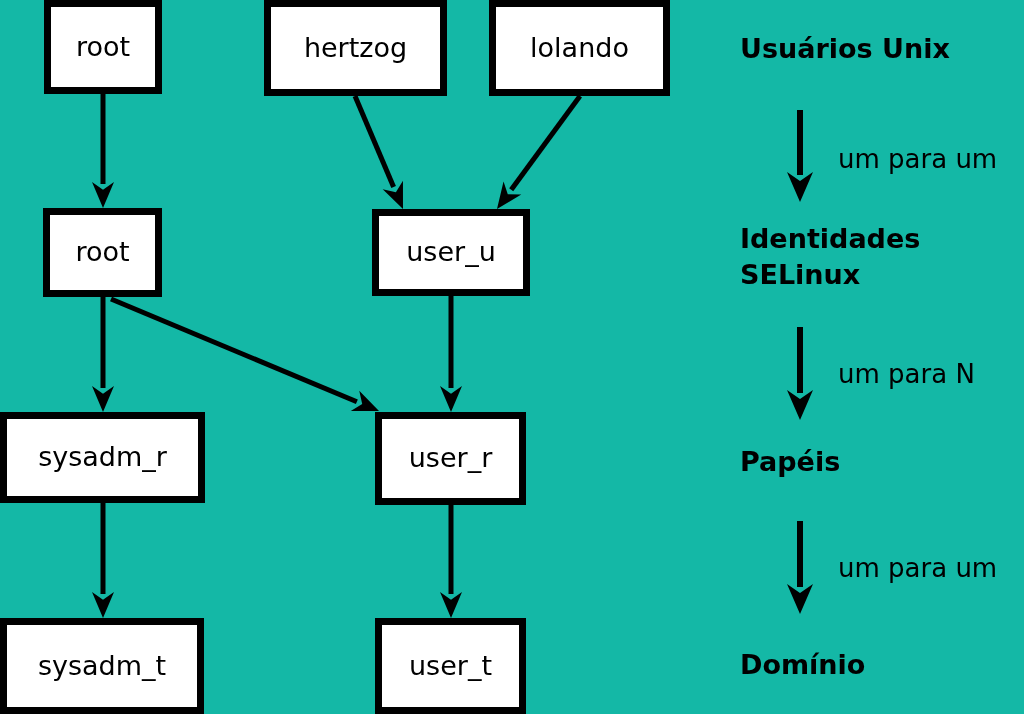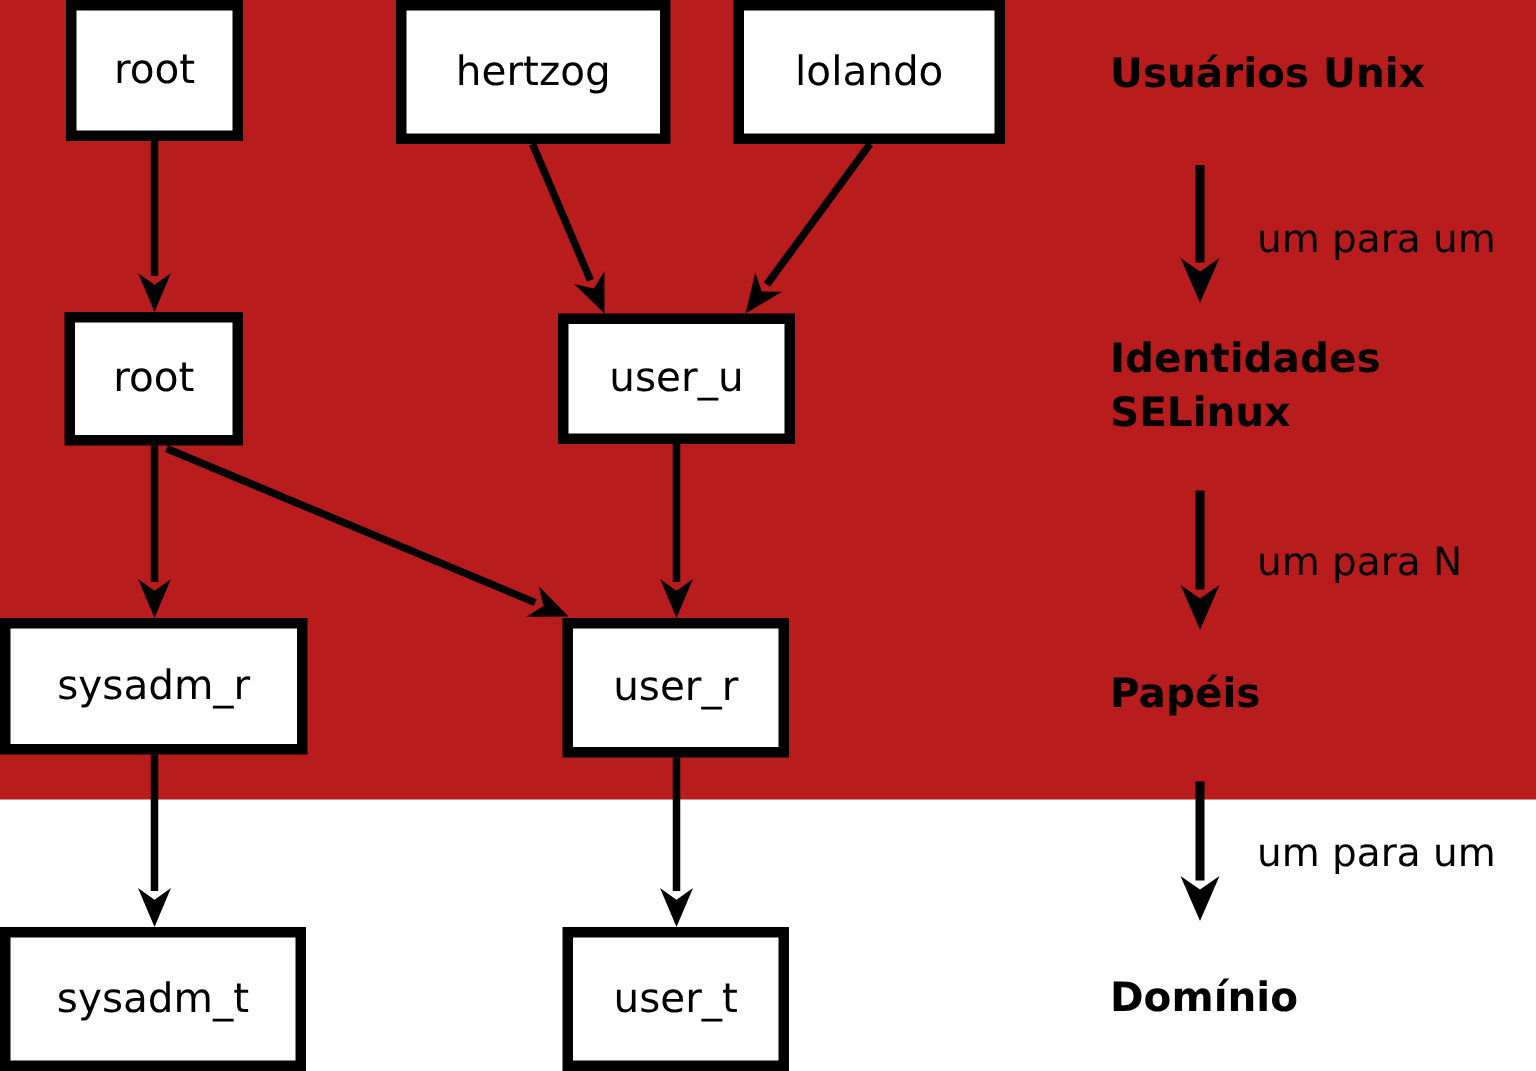--- a/index.html
+++ b/index.html
@@ -10,22 +10,22 @@
   }
   body {
     width: 1024px;
     height: 714px;
     overflow: hidden;
     font-family: "DejaVu Sans", sans-serif;
   }
   #diagram-root {
     position: relative;
     width: 1024px;
-    height: 533px;
-    background: #b91c1c;
+    height: 714px;
+    background: #14b8a6;
     text-align: right;
   }
   svg.diagram-canvas {
     position: absolute;
     left: 0;
     top: 0;
     width: 1024px;
     height: 714px;
     display: block;
   }

